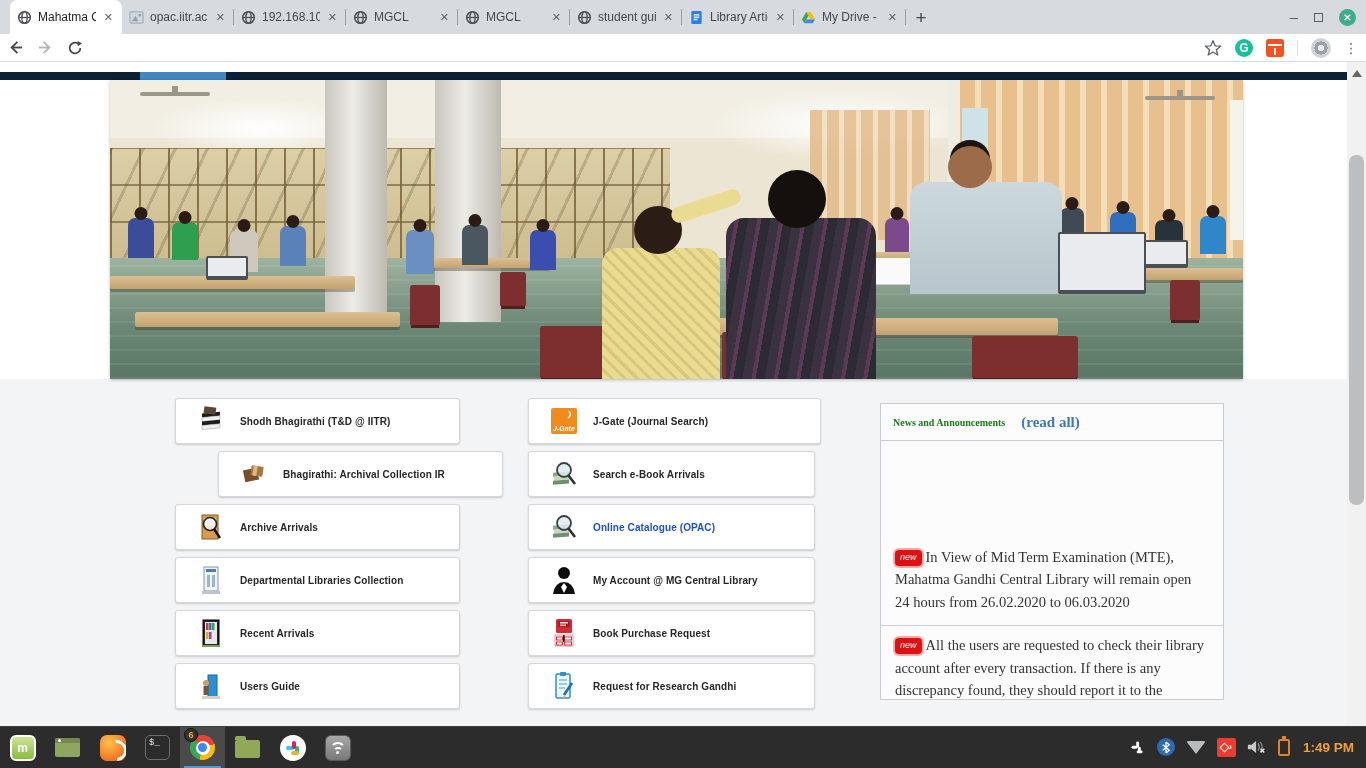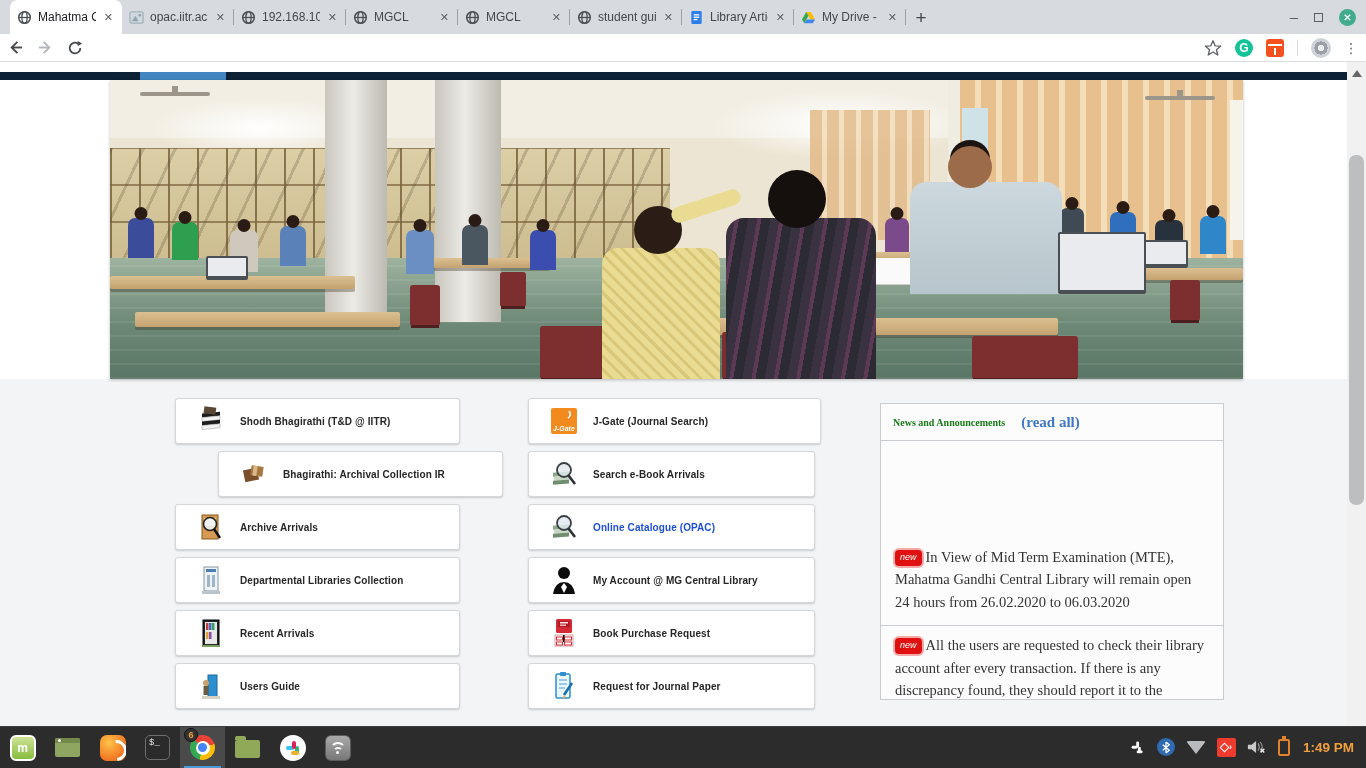--- a/index.html
+++ b/index.html
@@ -514,21 +514,21 @@
     <svg width="24" height="30" viewBox="0 0 24 30">
         <rect x="4" y="3" width="14" height="24" rx="1.5" fill="#eaf5fc" stroke="#2b8fd0" stroke-width="1.5"></rect>
         <rect x="8" y="1" width="6" height="4" rx="1" fill="#2b8fd0"></rect>
         <line x1="7" y1="9" x2="15" y2="9" stroke="#7ab6dc" stroke-width="1.4"></line>
         <line x1="7" y1="13" x2="15" y2="13" stroke="#7ab6dc" stroke-width="1.4"></line>
         <line x1="7" y1="17" x2="13" y2="17" stroke="#7ab6dc" stroke-width="1.4"></line>
         <line x1="20" y1="12" x2="12" y2="24" stroke="#1b6fae" stroke-width="2.6"></line>
         <polygon points="12,24 10.5,27.5 14,26" fill="#f0b24a"></polygon>
       </svg>
   </span>
-  <span class="qlabel">Request for Journal Paper</span>
+  <span class="qlabel">Request for Research Gandhi</span>
 </div>
 
 <div class="news">
   <div class="news-head">
     <span class="news-title">News and Announcements</span>
     <span class="news-readall">(read all)</span>
   </div>
   <div class="news-spacer"></div>
   <div class="news-item">
     <span class="badge-new">new</span><span>In View of Mid Term Examination (MTE), Mahatma Gandhi Central Library will remain open 24 hours from 26.02.2020 to 06.03.2020</span>

